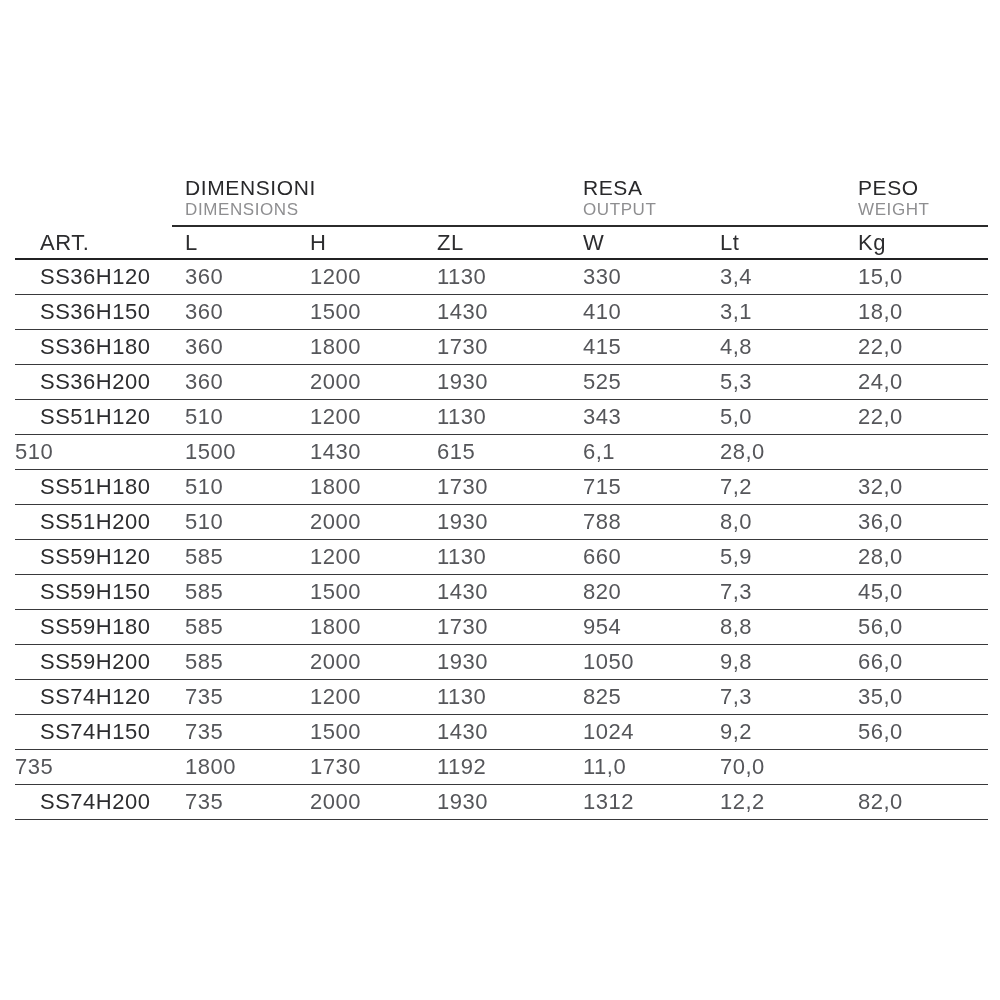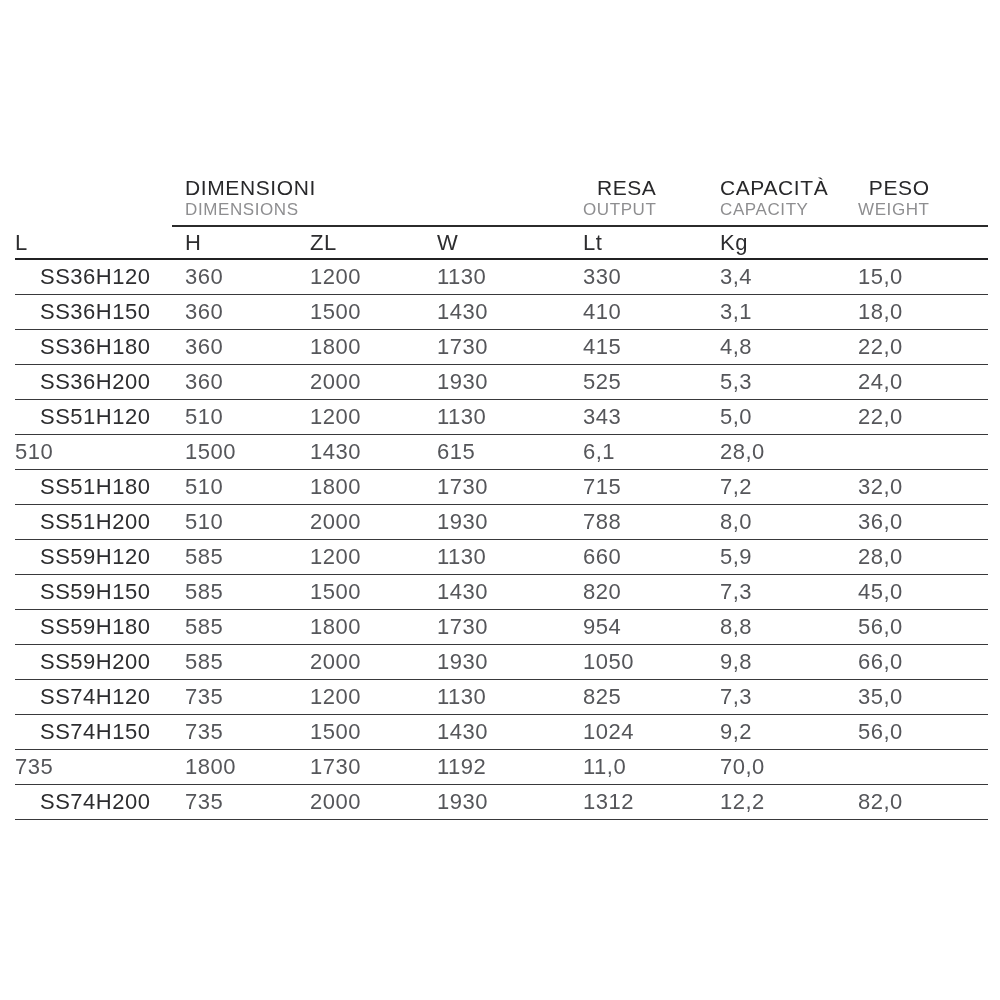--- a/index.html
+++ b/index.html
@@ -33,21 +33,20 @@
   .group {
     position: absolute;
     top: 1px;
   }
   .g-title {
     font-size: 21px;
     line-height: 22px;
     letter-spacing: 0.6px;
     color: #28282a;
     white-space: nowrap;
-    text-align: right;
   }
   .g-sub {
     font-size: 17px;
     line-height: 22px;
     letter-spacing: 0.6px;
     color: #8e8e90;
     white-space: nowrap;
   }
   .g-dim { left: 170px; }
   .g-resa { left: 568px; }
@@ -103,32 +102,29 @@
 
     <div class="group-row">
       <div class="group g-dim">
         <div class="g-title">DIMENSIONI</div>
         <div class="g-sub">DIMENSIONS</div>
       </div>
       <div class="group g-resa">
         <div class="g-title">RESA</div>
         <div class="g-sub">OUTPUT</div>
       </div>
-      <div class="group g-cap">
-        <div class="g-title">CAPACITÀ</div>
-        <div class="g-sub">CAPACITY</div>
-      </div>
       <div class="group g-peso">
         <div class="g-title">PESO</div>
         <div class="g-sub">WEIGHT</div>
       </div>
       <div class="group-rule"></div>
     </div>
 
     <div class="row subheader">
+      <div class="cell art">ART.</div>
       <div class="cell">L</div>
       <div class="cell">H</div>
       <div class="cell">ZL</div>
       <div class="cell">W</div>
       <div class="cell">Lt</div>
       <div class="cell">Kg</div>
     </div>
 
     <div id="table-body">
         <div class="row data-row">

